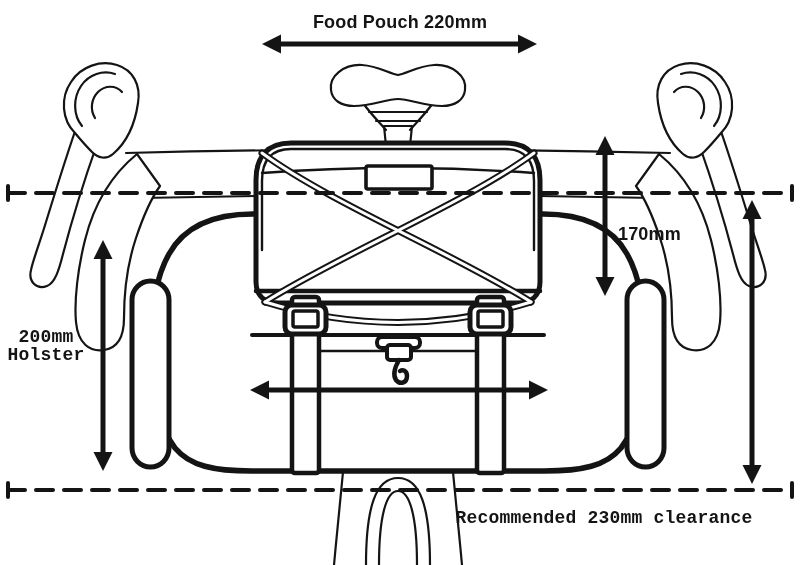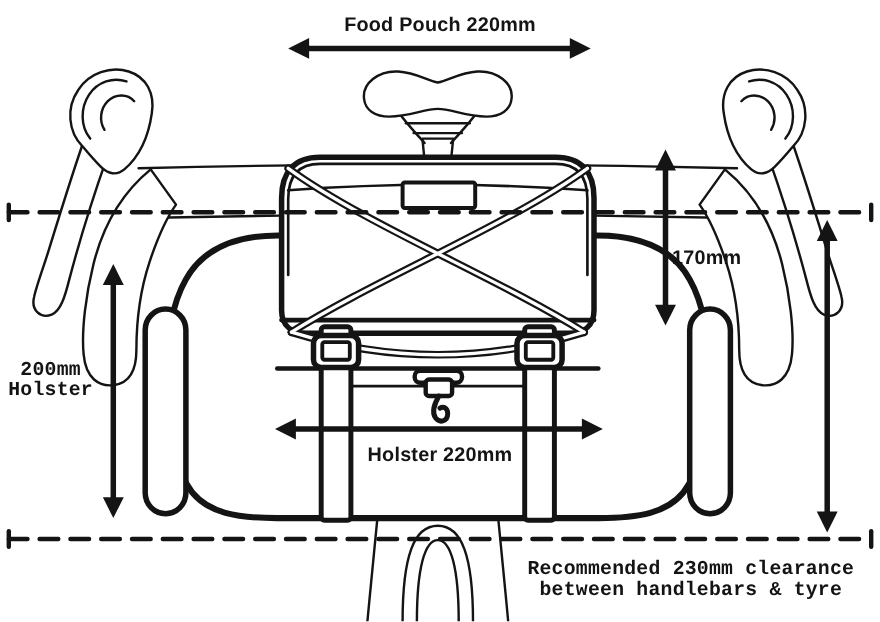--- a/index.html
+++ b/index.html
@@ -8,24 +8,24 @@
     font-family:"Liberation Sans","DejaVu Sans",sans-serif;
     padding-left:20px;
   }
   #art{position:absolute;left:0;top:0;}
   .lbl{
     position:absolute;color:#141414;font-weight:bold;font-size:18px;line-height:18px;
     letter-spacing:.2px;text-align:center;white-space:nowrap;
   }
   .lbl .ln{display:block;font-family:Liberation Mono, monospace;}
   #lbl-food-pouch{left:250px;top:13px;width:300px;}
-  #lbl-170{left:611px;top:225px;width:70px;text-align:left;}
+  #lbl-170{left:611px;top:225px;width:70px;text-align:right;}
   #lbl-200{left:0px;top:328px;width:92px;line-height:18px;}
   #lbl-holster{left:300px;top:404px;width:200px;}
-  #lbl-clearance{left:468px;top:509px;width:320px;line-height:19px;}
+  #lbl-clearance{left:444px;top:509px;width:320px;line-height:19px;}
 </style>
 </head>
 <body>
 
 <div id="stage">
 
   <svg id="art" width="800" height="565" viewBox="0 0 800 565">
     <g fill="none" stroke="#141414" stroke-linecap="round" stroke-linejoin="round">
 
       <g stroke-width="2.2">
@@ -177,20 +177,18 @@
 
   <div class="lbl" id="lbl-food-pouch">Food Pouch 220mm</div>
 
   <div class="lbl" id="lbl-170">170mm</div>
 
   <div class="lbl" id="lbl-200">
     <span class="ln">200mm</span>
     <span class="ln">Holster</span>
   </div>
 
-  <div class="lbl" id="lbl-holster">Holster 220mm</div>
 
   <div class="lbl" id="lbl-clearance">
     <span class="ln">Recommended 230mm clearance</span>
-    <span class="ln">between handlebars &amp; tyre</span>
   </div>
 
 </div>
 
 </body></html>

